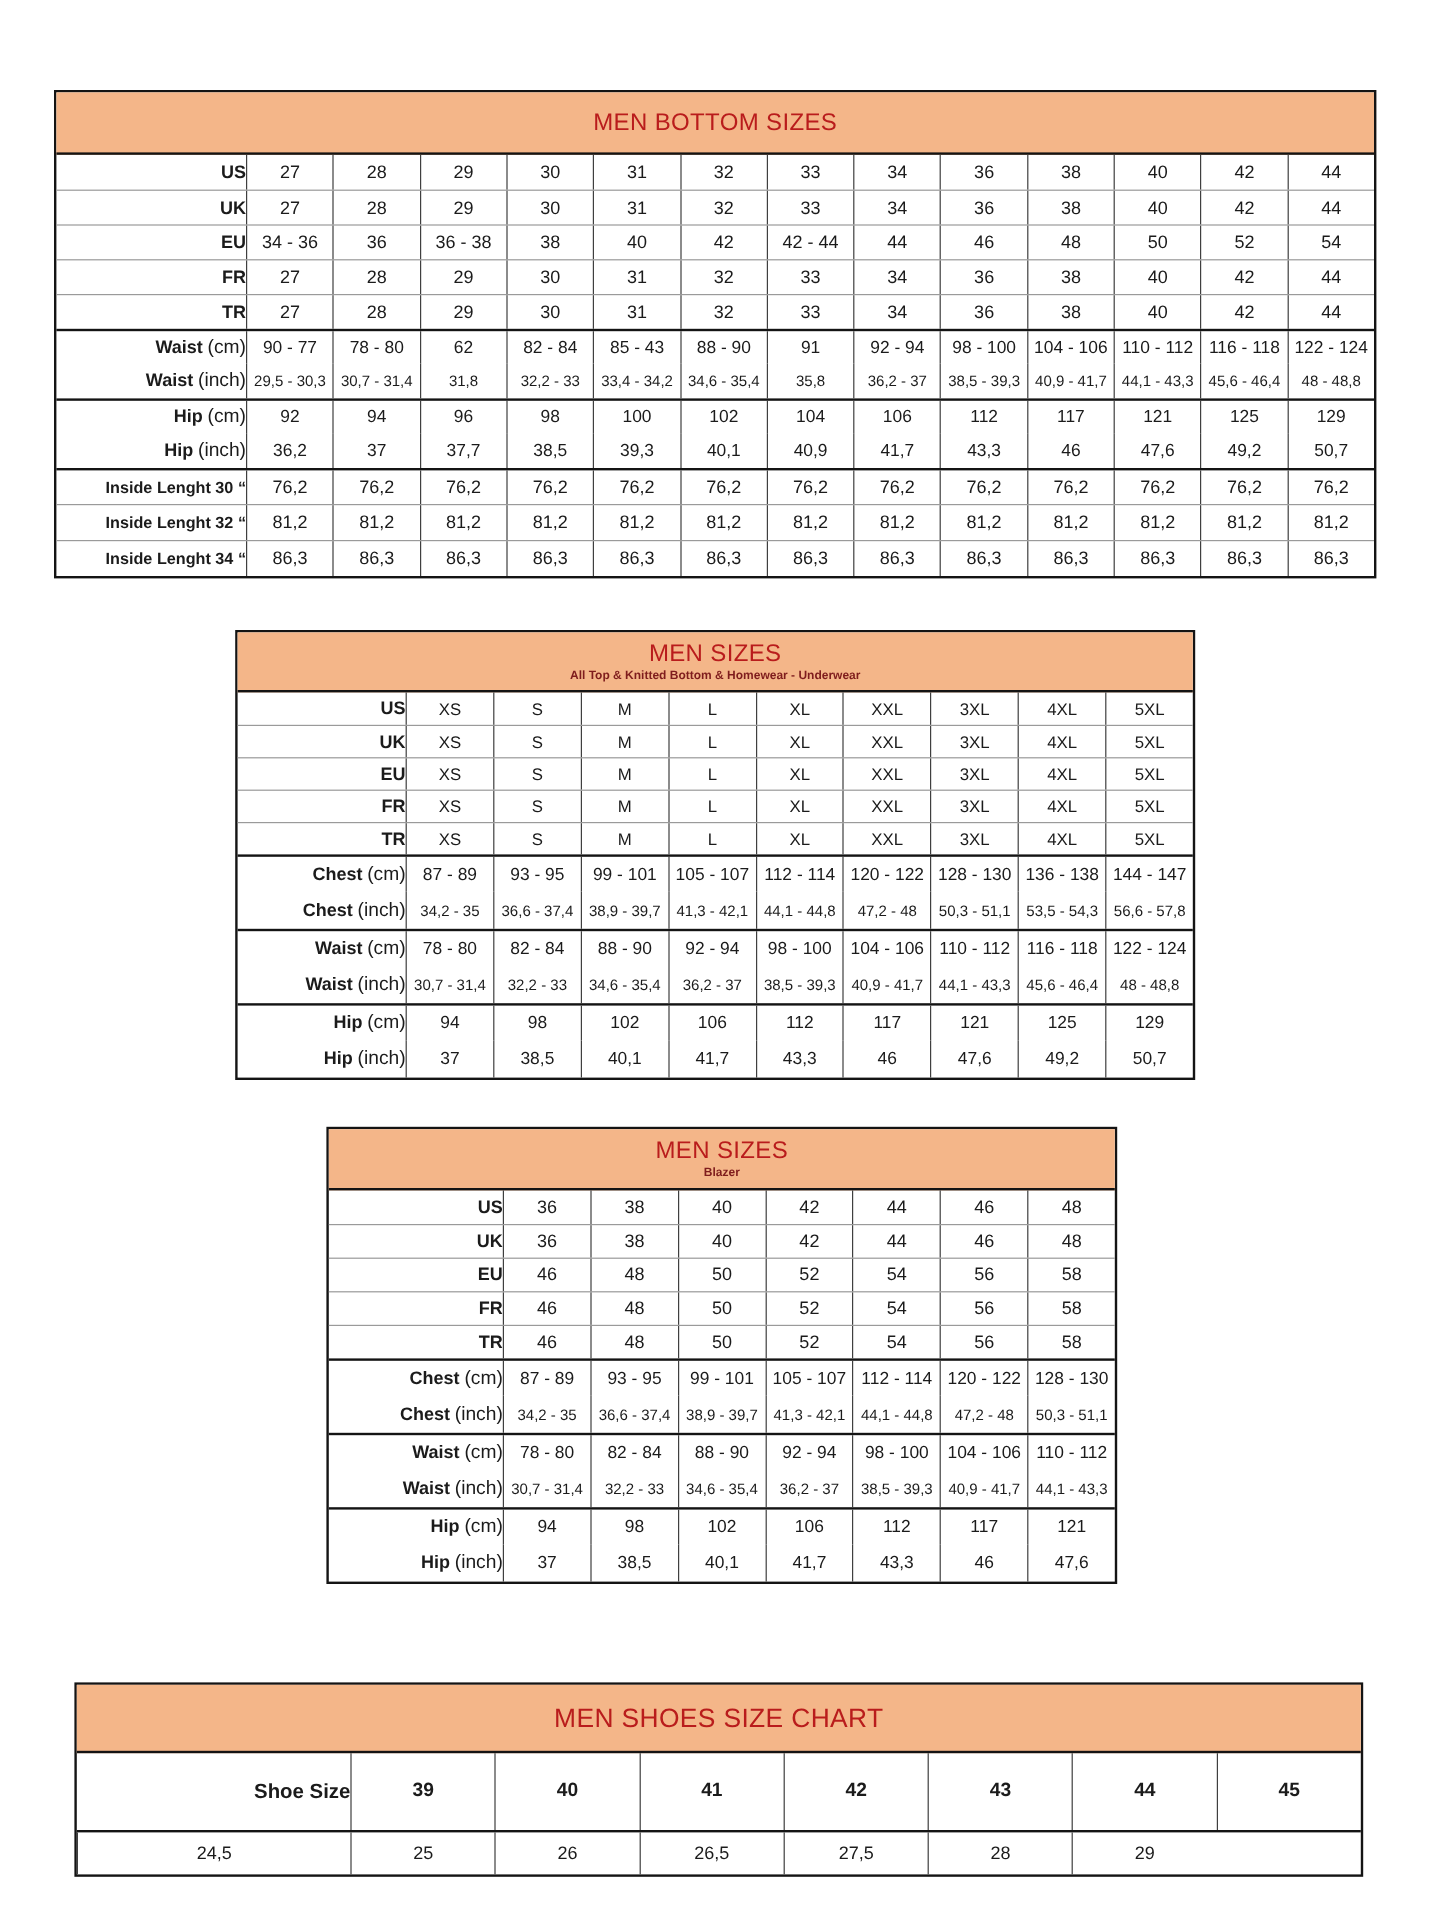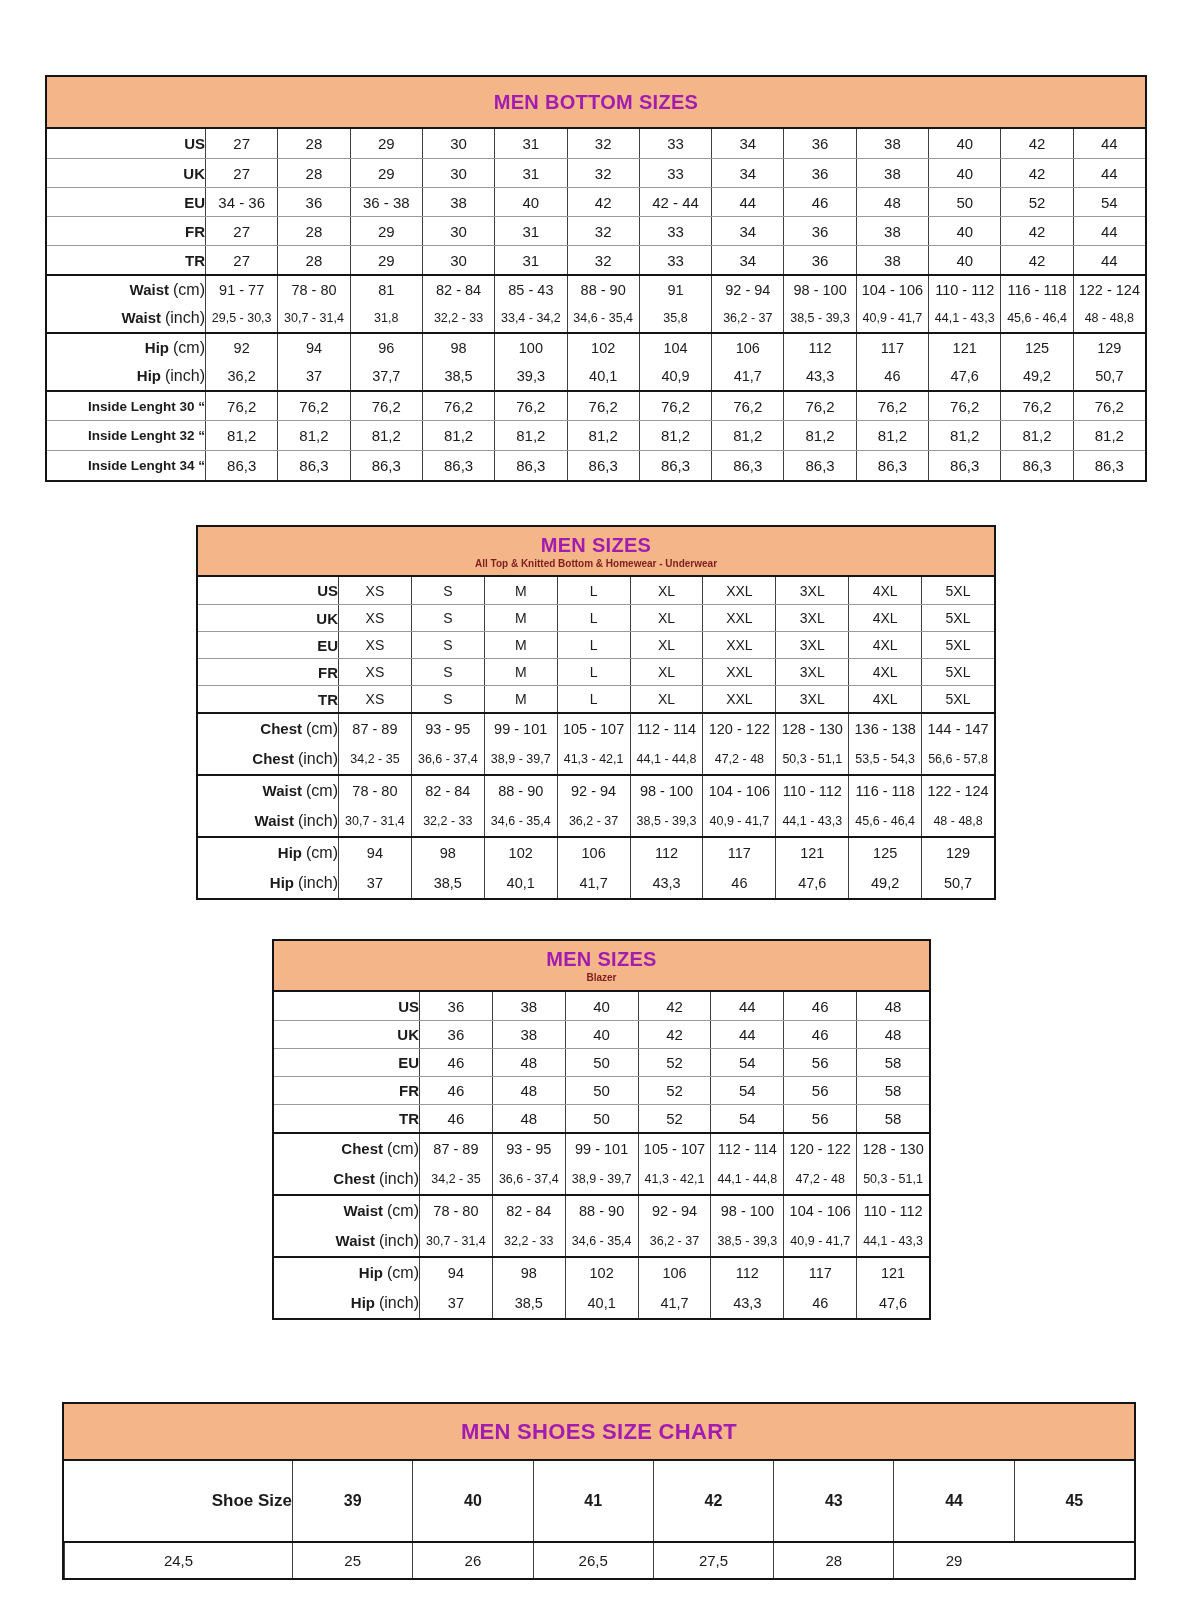--- a/index.html
+++ b/index.html
@@ -6,21 +6,21 @@
   html,body{background:#ffffff}
   body{
     width:1200px;height:1605px;position:relative;
     font-family:"Liberation Sans",sans-serif;color:#1b1b1b;
   }
   .size-table{position:absolute;border:2px solid #141414;background:#ffffff}
   .thead{
     background:#f4b689;border-bottom:2px solid #141414;
     display:flex;flex-direction:column;justify-content:center;align-items:center;gap:1px;
   }
-  .title{font-weight:bold;font-size:20px;letter-spacing:.3px;color:#a21caf}
+  .title{font-weight:normal;font-size:20px;letter-spacing:.3px;color:#b91c1c}
   .subtitle{font-weight:bold;font-size:10px;color:#7f1d1d}
   .row{display:grid;align-items:stretch}
   .cell{
     display:flex;align-items:center;justify-content:center;
     font-size:15px;white-space:nowrap;border-left:1px solid #3f3f3f;overflow:hidden;
   }
   .label-cell{justify-content:flex-end;padding-left:14px;font-weight:bold;border-left:none}
   .unit{font-weight:normal;font-size:16px;margin-left:4px}
   .row.group-start{border-top:2px solid #141414}
   .row.sep-light{border-top:1px solid #9a9a9a}
@@ -52,21 +52,21 @@
   #t2 .row{grid-template-columns:145px repeat(7,1fr)}
   #t2 .kind-sizes{height:28px}
   #t2 .kind-measure{height:31px}
   #t2 .label-cell{padding-left:12px}
 
   
   #t3{left:62px;top:1402px;width:1074px}
   #t3 .thead{height:57px}
   #t3 .title{font-size:22px}
   #t3 .row{grid-template-columns:228px repeat(7,1fr)}
-  #t3 .kind-sizes{height:80px}
+  #t3 .kind-sizes{height:64px}
   #t3 .kind-lines{height:37px}
   #t3 .label-cell{font-size:17px;padding-left:16px}
   #t3 .kind-sizes .val{font-size:16px;font-weight:bold}
   #t3 .kind-lines .val{font-size:15px;font-weight:normal}
 </style>
 </head>
 <body>
 
 <div class="size-table" id="t0">
   <div class="thead">
@@ -161,23 +161,23 @@
         <div class="cell val">38</div>
         <div class="cell val">40</div>
         <div class="cell val">42</div>
         <div class="cell val">44</div>
       </div>
       <div class="row kind-measure group-start">
         <div class="cell label-cell">
           <span>Waist</span>
           <span class="unit">(cm)</span>
         </div>
-        <div class="cell val">91 - 77</div>
+        <div class="cell val">90 - 77</div>
         <div class="cell val">78 - 80</div>
-        <div class="cell val">81</div>
+        <div class="cell val">62</div>
         <div class="cell val">82 - 84</div>
         <div class="cell val">85 - 43</div>
         <div class="cell val">88 - 90</div>
         <div class="cell val">91</div>
         <div class="cell val">92 - 94</div>
         <div class="cell val">98 - 100</div>
         <div class="cell val">104 - 106</div>
         <div class="cell val">110 - 112</div>
         <div class="cell val">116 - 118</div>
         <div class="cell val">122 - 124</div>

